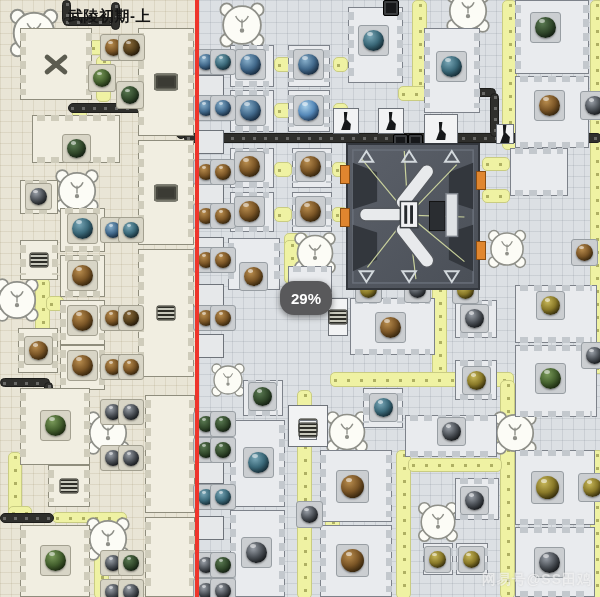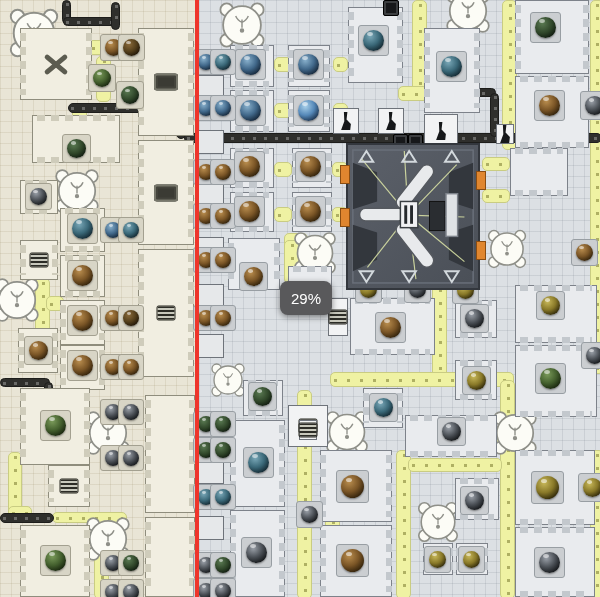--- a/index.html
+++ b/index.html
@@ -94,22 +94,22 @@
   .cat svg{display:block;width:100%;height:100%;}
 
   
   #machine{position:absolute;left:346px;top:143px;width:134px;height:147px;z-index:3;
      background:linear-gradient(135deg,#5c616a,#4a4f57);border:2px solid #33373d;box-sizing:border-box;}
   #machine svg{position:absolute;left:0;top:0;width:100%;height:100%;}
   .mtab{position:absolute;width:8px;height:17px;background:#e0862f;border:1px solid #8a4d12;z-index:4;}
 
   
   #badge{position:absolute;left:280px;top:281px;width:52px;height:34px;z-index:6;
-     background:#59595b;border-radius:8px;box-shadow:0 2px 6px rgba(0,0,0,.45);
-     color:#fff;font-size:15px;font-weight:normal;display:flex;align-items:center;justify-content:center;}
+     background:#59595b;border-radius:14px;box-shadow:0 2px 6px rgba(0,0,0,.45);
+     color:#fff;font-size:15px;font-weight:bold;display:flex;align-items:center;justify-content:center;}
 
   
   #watermark{position:absolute;right:8px;bottom:8px;z-index:7;color:rgba(255,255,255,.6);
      font-size:14px;font-weight:bold;letter-spacing:1px;text-shadow:0 0 2px rgba(120,120,120,.3);}
 </style>
 </head>
 <body>
 
 <div id="stage">
   <div id="panel-left" class="panel"></div>
@@ -748,15 +748,17 @@
           <polygon points="56,130 70,130 63,141"></polygon>
           <polygon points="100,130 114,130 107,141"></polygon>
       </g>
     </svg>
     <div class="mtab" style="left:-8px;top:20px;"></div>
     <div class="mtab" style="left:-8px;top:63px;"></div>
     <div class="mtab" style="right:-8px;top:26px;"></div>
     <div class="mtab" style="right:-8px;top:96px;"></div>
   </div>
 
+  <div class="map-title" id="title-left">武陵初期-上</div>
 
   <div id="badge">29%</div>
+  <div id="watermark">网易号@SS田鸡</div>
 </div>
 
 </body></html>

